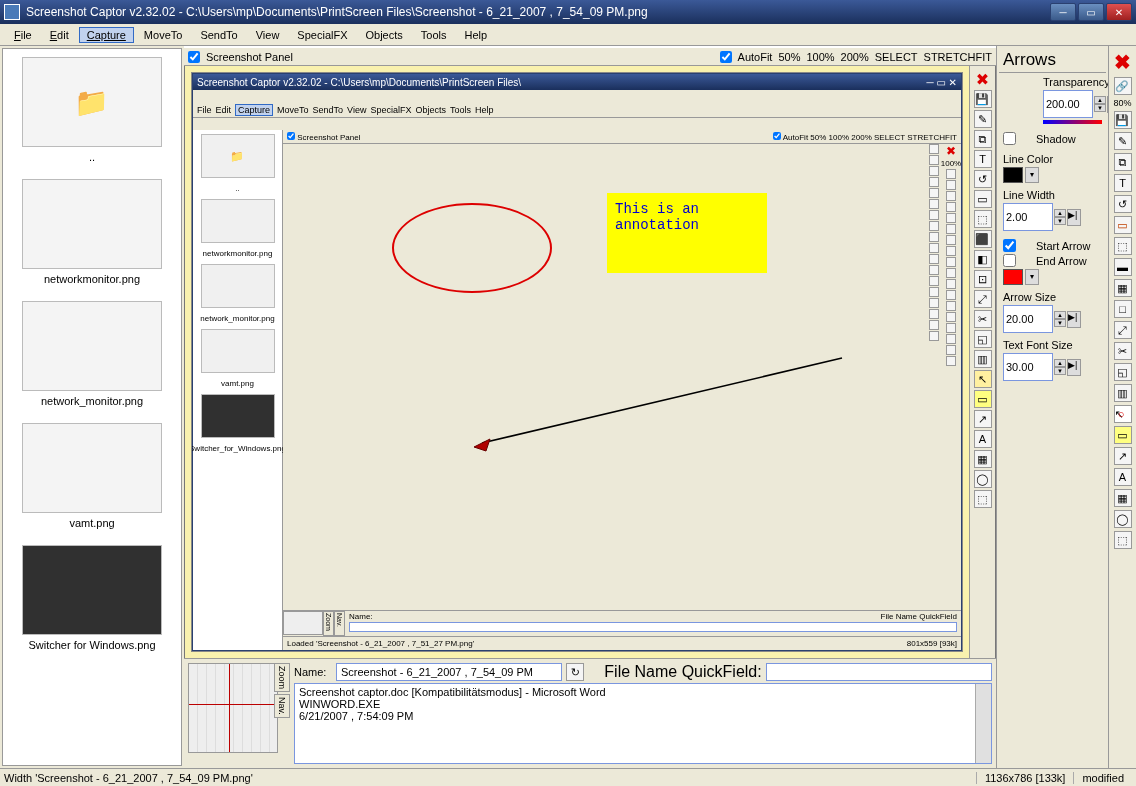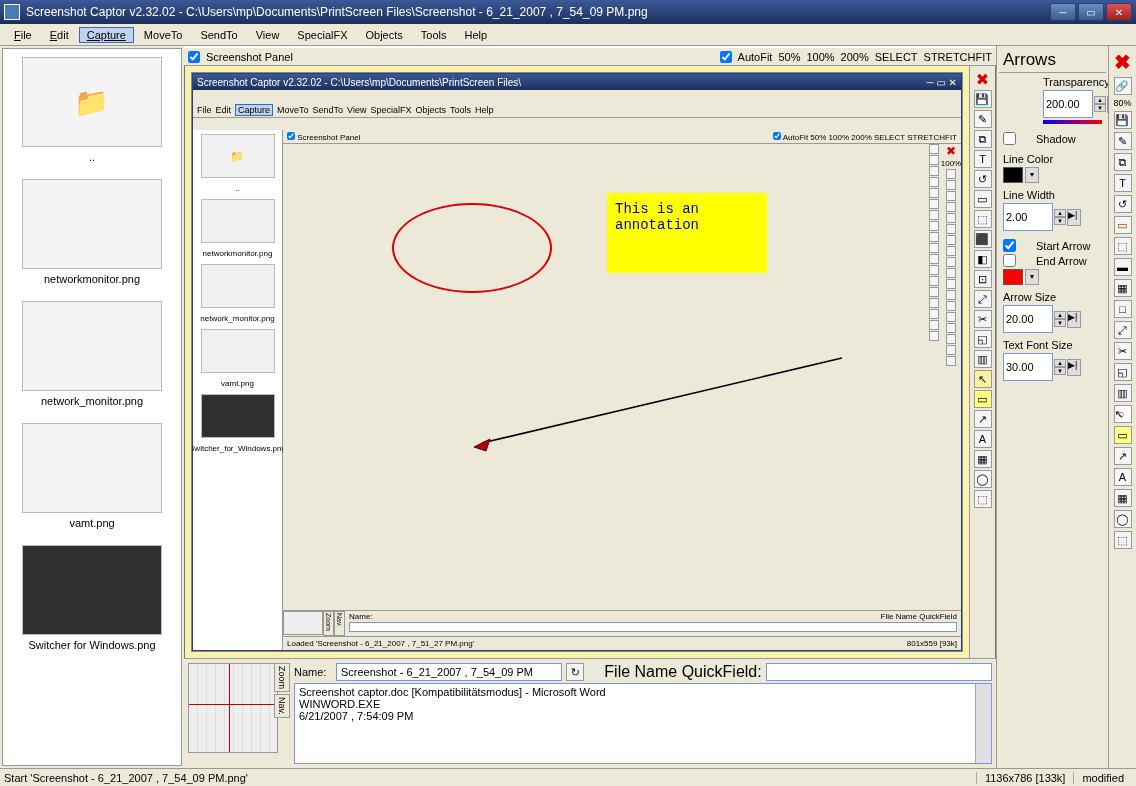--- a/index.html
+++ b/index.html
@@ -617,17 +617,17 @@
     <span class="dock-btn">↗</span>
     <span class="dock-btn">A</span>
     <span class="dock-btn">▦</span>
     <span class="dock-btn">◯</span>
     <span class="dock-btn">⬚</span>
   </div>
 
 </div>
 
 <div class="statusbar">
-  <span>Start 'Screenshot - 6_21_2007 , 7_54_09 PM.png'</span>
+  <span>Width 'Screenshot - 6_21_2007 , 7_54_09 PM.png'</span>
   <span class="flex-sp"></span>
   <span class="status-cell">1136x786  [133k]</span>
   <span class="status-cell">modified</span>
 </div>
 
 </body></html>

